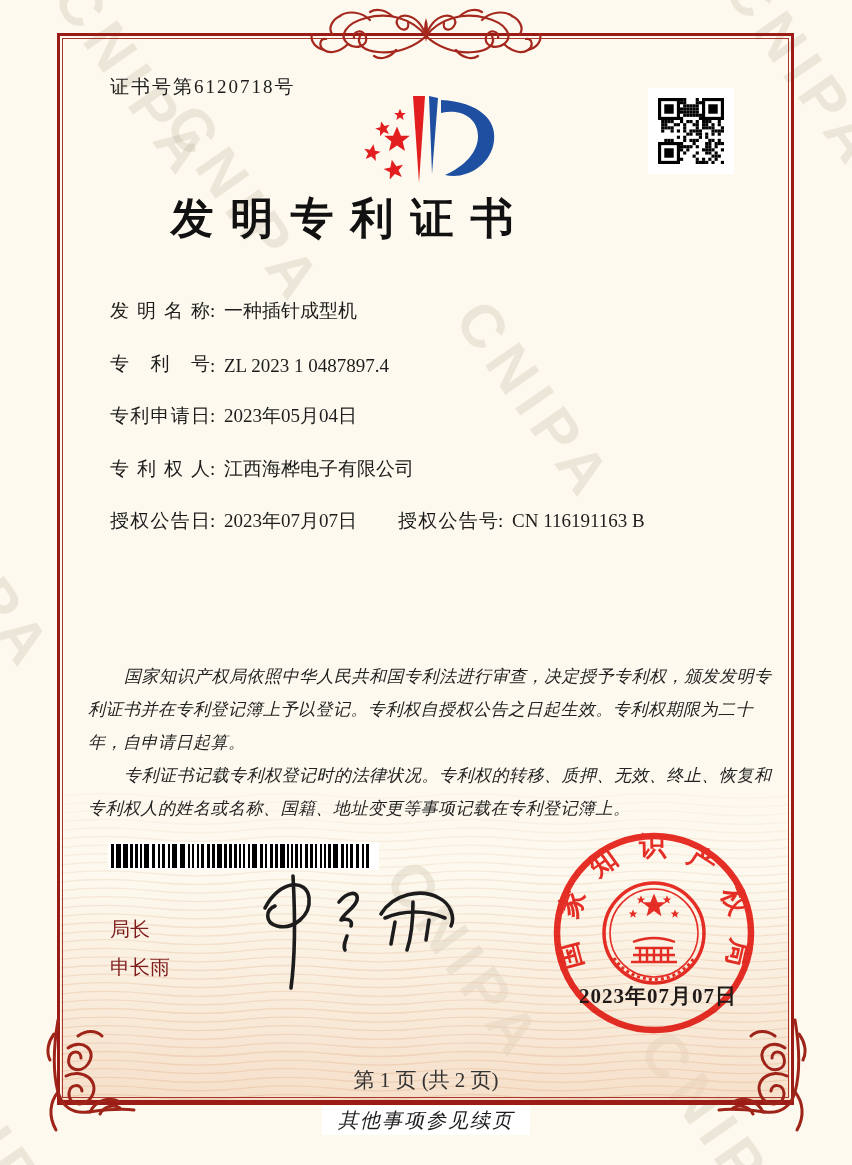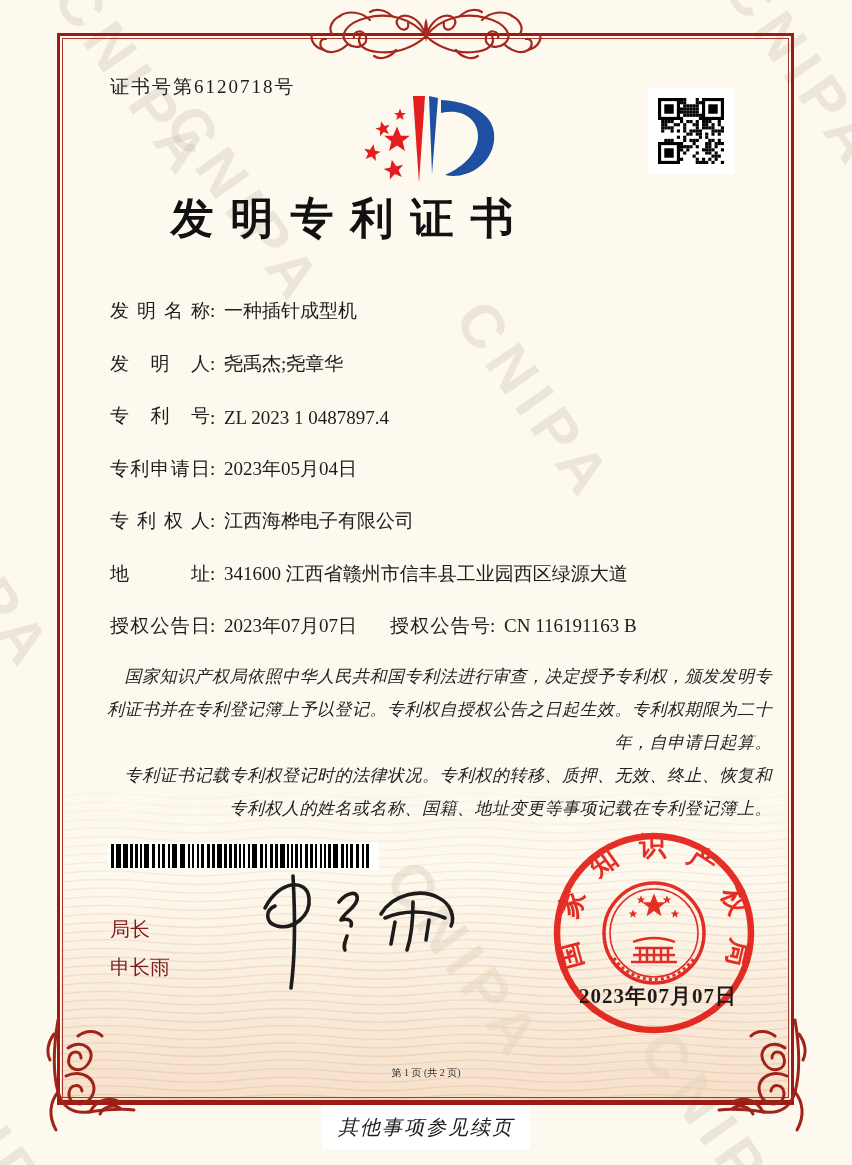--- a/index.html
+++ b/index.html
@@ -43,38 +43,38 @@
   .title{position:absolute;left:0;top:190px;width:684px;text-align:center;
          font-size:43px;font-weight:600;letter-spacing:17px;text-indent:17px;color:#111;}
 
   .fields{position:absolute;left:110px;top:298px;width:660px;}
   .field-row{height:22px;margin-bottom:30.5px;font-size:19px;color:#1c1c1c;white-space:nowrap;}
   .lbl{display:inline-block;width:100px;text-align:justify;text-align-last:justify;vertical-align:bottom;font-family:Liberation Mono, monospace;}
   .field-colon::before{content:":";}
   .field-colon{display:inline-block;width:10px;}
   .val{margin-left:4px;margin-top:44px;}
   .val-fixed{display:inline-block;width:162px;margin-left:4px;}
-  .lbl2{margin-left:4px;}
+  .lbl2{margin-left:12px;}
 
   .paras{position:absolute;left:88px;top:660px;width:684px;font-size:17px;line-height:33px;
-         font-style:italic;letter-spacing:0.5px;color:#222;text-align:right;}
+         font-style:italic;letter-spacing:0.5px;color:#222;}
   .paras p{margin:0;text-indent:36px;}
 
   .barcode{position:absolute;left:108px;top:842px;width:271px;height:28px;background:#fff;padding:2px 3px;box-sizing:border-box;}
 
   .director{position:absolute;left:110px;top:910px;font-family:"Liberation Sans",sans-serif;
             font-size:20px;color:#7f1d1d;line-height:38px;}
   .signature{position:absolute;left:235px;top:862px;}
 
   .seal{position:absolute;left:551px;top:830px;mix-blend-mode:multiply;opacity:0.95;}
   .seal-date{position:absolute;left:579px;top:982px;font-size:21px;font-weight:bold;color:#201a18;letter-spacing:1px;}
 
-  .page-num{position:absolute;left:0;top:1066px;width:852px;text-align:center;font-size:10px;color:#333;}
+  .page-num{position:absolute;left:0;top:1066px;width:852px;text-align:center;font-size:21px;color:#333;}
   .cont-note{position:absolute;left:50%;top:1106px;transform:translateX(-50%);
-             background:#ffffff;padding:8px 16px;font-size:20px;font-style:italic;color:#1d1d1d;letter-spacing:2px;}
+             background:#ffffff;padding:1px 16px;font-size:20px;font-style:italic;color:#1d1d1d;letter-spacing:2px;}
 </style>
 </head>
 <body>
 
 <div class="page">
 
   <div class="wm wm1">CNIPA</div>
   <div class="wm wm2">CNIPA</div>
   <div class="wm wm3">CNIPA</div>
   <div class="wm wm4">CNIPA</div>
@@ -335,33 +335,27 @@
       </svg>
   </div>
 
   <div class="title">发明专利证书</div>
 
   <div class="fields">
     <div class="field-row">
       <span class="lbl">发明名称</span><span class="field-colon"></span><span class="val">一种插针成型机</span>
     </div>
     <div class="field-row">
-      <span class="lbl">发明人</span><span class="field-colon"></span><span class="val">尧禹杰;尧章华</span>
-    </div>
-    <div class="field-row">
       <span class="lbl">专利号</span><span class="field-colon"></span><span class="val">ZL 2023 1 0487897.4</span>
     </div>
     <div class="field-row">
       <span class="lbl">专利申请日</span><span class="field-colon"></span><span class="val">2023年05月04日</span>
     </div>
     <div class="field-row">
       <span class="lbl">专利权人</span><span class="field-colon"></span><span class="val">江西海桦电子有限公司</span>
-    </div>
-    <div class="field-row">
-      <span class="lbl">地址</span><span class="field-colon"></span><span class="val">341600 江西省赣州市信丰县工业园西区绿源大道</span>
     </div>
     <div class="field-row">
       <span class="lbl">授权公告日</span><span class="field-colon"></span><span class="val-fixed">2023年07月07日</span><span class="lbl lbl2">授权公告号</span><span class="field-colon"></span><span class="val">CN 116191163 B</span>
     </div>
   </div>
 
   <div class="paras">
     <p>国家知识产权局依照中华人民共和国专利法进行审查，决定授予专利权，颁发发明专利证书并在专利登记簿上予以登记。专利权自授权公告之日起生效。专利权期限为二十年，自申请日起算。</p>
     <p>专利证书记载专利权登记时的法律状况。专利权的转移、质押、无效、终止、恢复和专利权人的姓名或名称、国籍、地址变更等事项记载在专利登记簿上。</p>
   </div>

